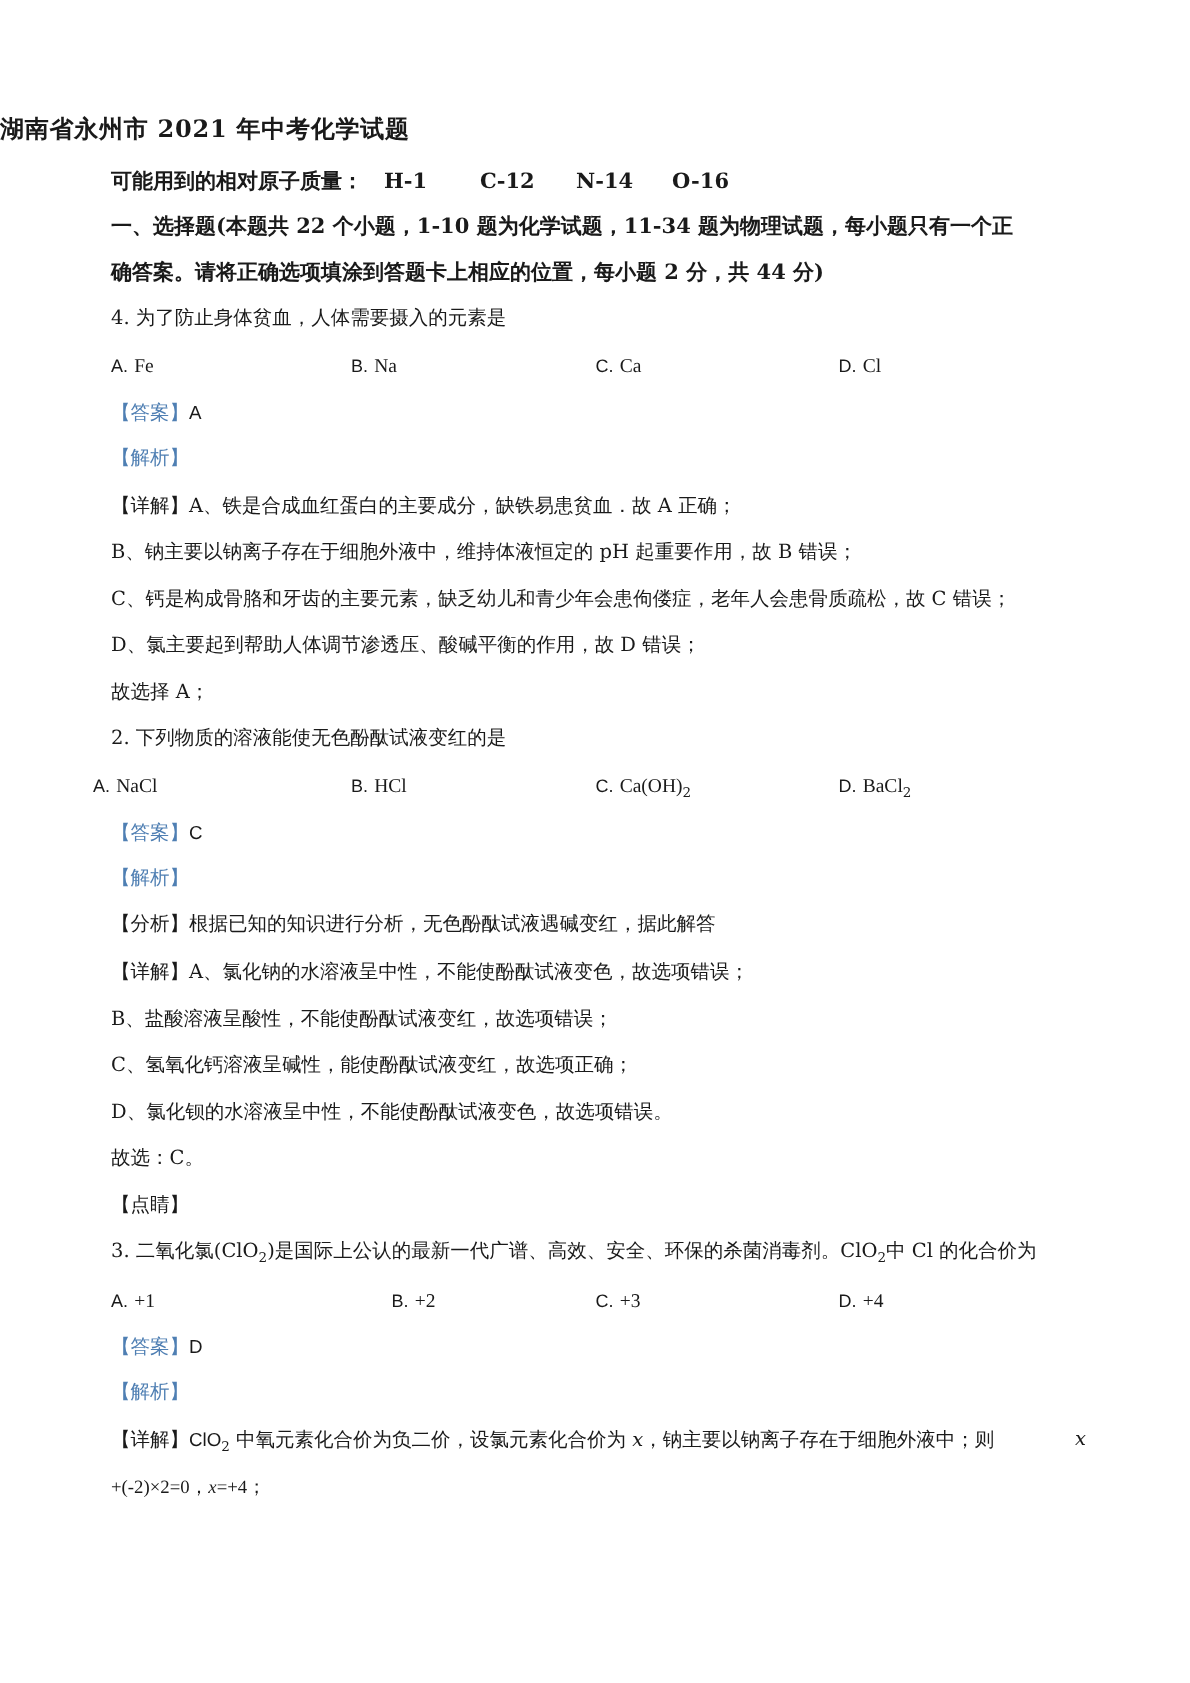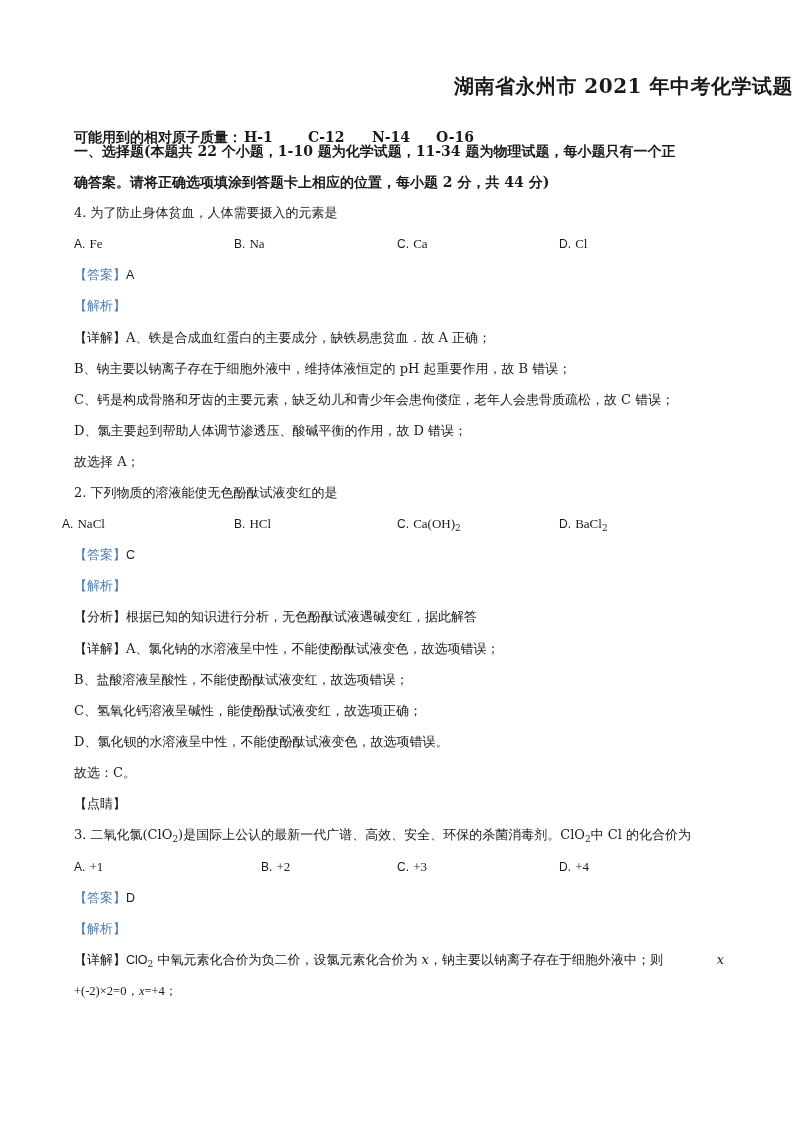--- a/index.html
+++ b/index.html
@@ -4,42 +4,42 @@
   <style>
     html, body { margin: 0; padding: 0; background: #ffffff; }
     body {
       width: 793px; height: 1122px; position: relative; overflow: hidden;
       font-family: "DejaVu Serif", "Liberation Serif", serif;
       color: #1a1a1a;
     }
     .page { position: absolute; left: 0; top: 0; width: 793px; height: 1122px; }
     .line { position: absolute; left: 74px; white-space: nowrap; font-size: 13px; line-height: 18px; }
     .title {
-      position: absolute; left: 0; width: 793px; top: 72px; text-align: right;
-      font-size: 20px; font-weight: bold; line-height: 28px; letter-spacing: 0.5px;
+      position: absolute; left: 0; width: 793px; top: 72px; text-align: left;
+      font-size: 16px; font-weight: bold; line-height: 28px; letter-spacing: 0.5px;
     }
     .bold { font-weight: bold; font-size: 14px; }
     .mass span { display: inline-block; }
     .opt { position: absolute; white-space: nowrap; font-size: 13px; line-height: 18px; }
     .opt .k { font-family: "Liberation Sans", sans-serif; font-size: 12px; }
     .opt .v { font-family: "Liberation Serif", serif; font-size: 13px; }
     .tag { color: #4f7fb3; }
     .sans { font-family: "Liberation Sans", sans-serif; font-size: 12.5px; }
     sub { font-size: 9px; vertical-align: -3px; line-height: 0; }
     .ital { font-style: italic; }
   </style>
 </head>
 <body>
 
 <div class="page">
 
   <div class="title">湖南省永州市 2021 年中考化学试题</div>
 
   <div class="line bold mass" style="top:112px;">
-    <span>可能用到的相对原子质量：</span><span style="margin-left:2px; width:64px;">H-1</span><span style="width:64px;">C-12</span><span style="width:64px;margin-top:16px;">N-14</span><span>O-16</span>
+    <span>可能用到的相对原子质量：</span><span style="margin-left:14px; width:64px;">H-1</span><span style="width:64px;">C-12</span><span style="width:64px;">N-14</span><span>O-16</span>
   </div>
 
   <div class="line bold" style="top:142px;">一、选择题(本题共 22 个小题，1-10 题为化学试题，11-34 题为物理试题，每小题只有一个正</div>
   <div class="line bold" style="top:173px;">确答案。请将正确选项填涂到答题卡上相应的位置，每小题 2 分，共 44 分)</div>
 
   <div class="line" style="top:204px;">4. 为了防止身体贫血，人体需要摄入的元素是</div>
   <div class="opt" style="top:235px; left:74px;"><span class="k">A.</span> <span class="v">Fe</span></div>
   <div class="opt" style="top:235px; left:234px;"><span class="k">B.</span> <span class="v">Na</span></div>
   <div class="opt" style="top:235px; left:397px;"><span class="k">C.</span> <span class="v">Ca</span></div>
   <div class="opt" style="top:235px; left:559px;"><span class="k">D.</span> <span class="v">Cl</span></div>

